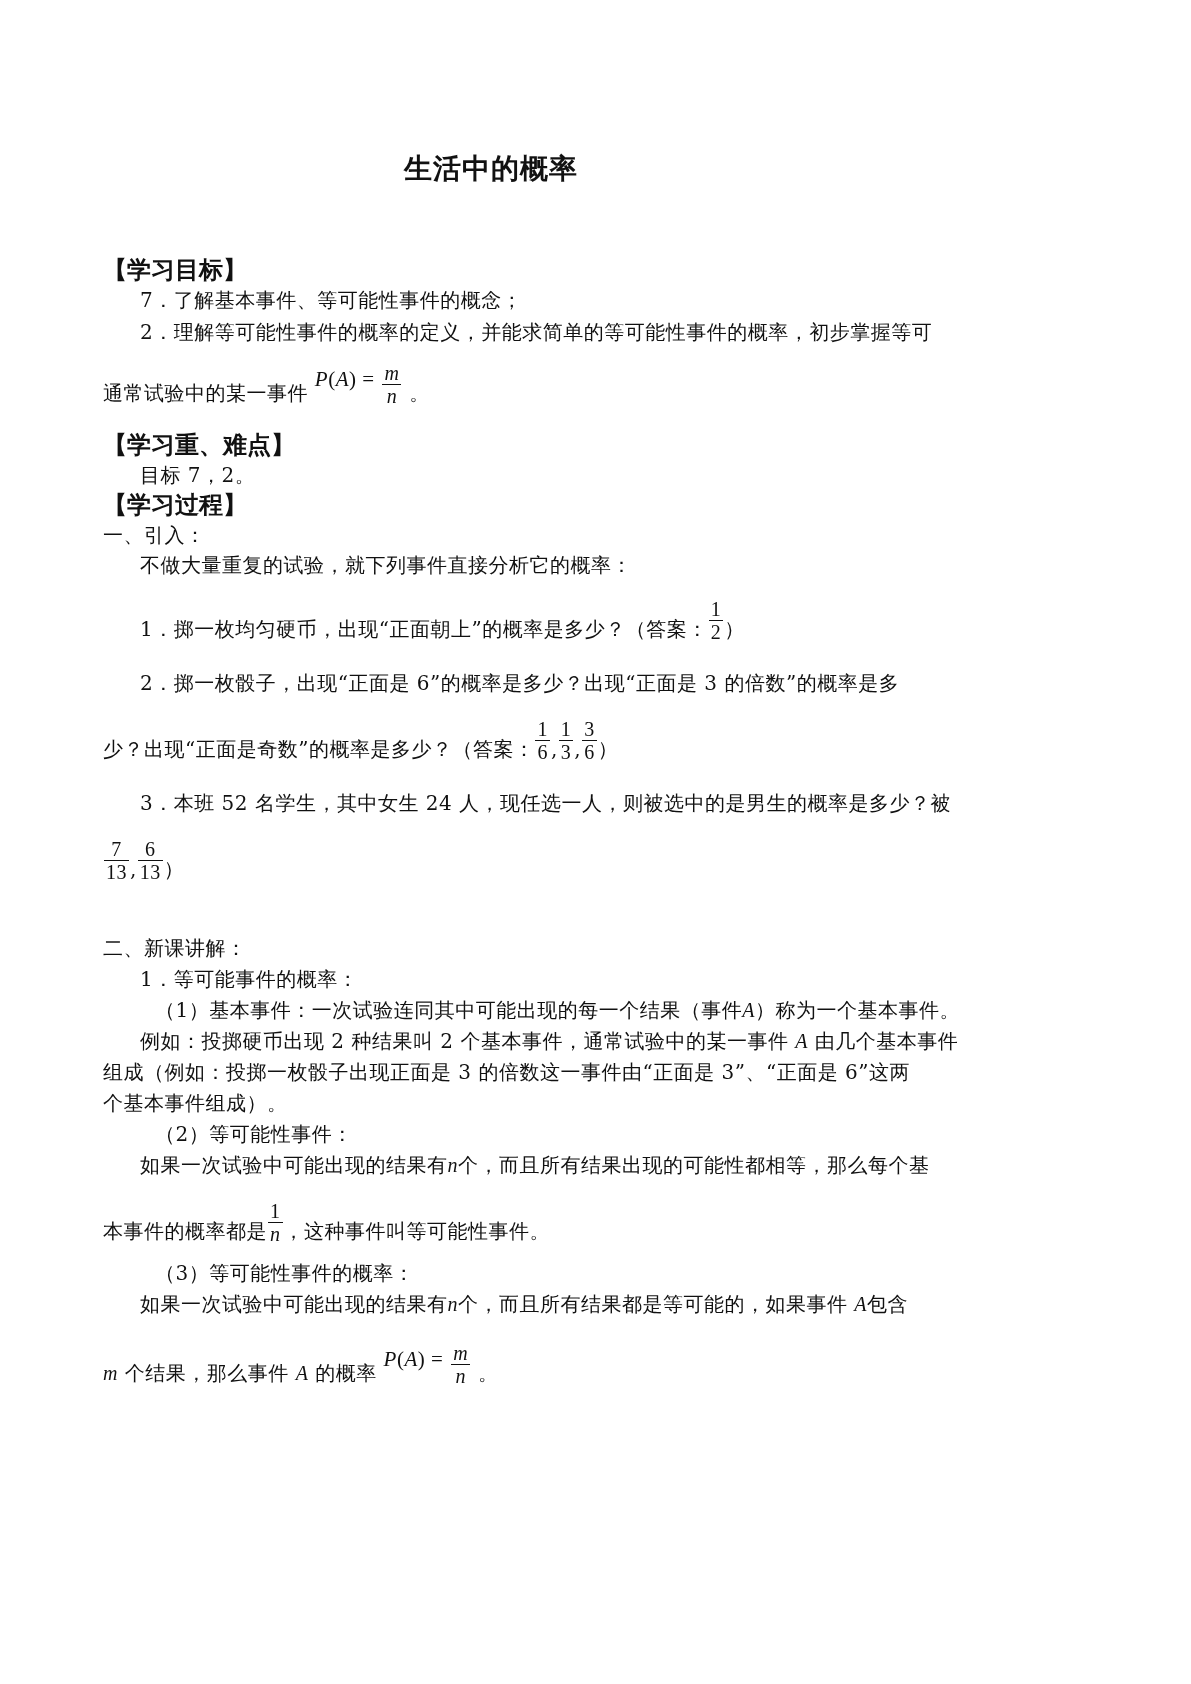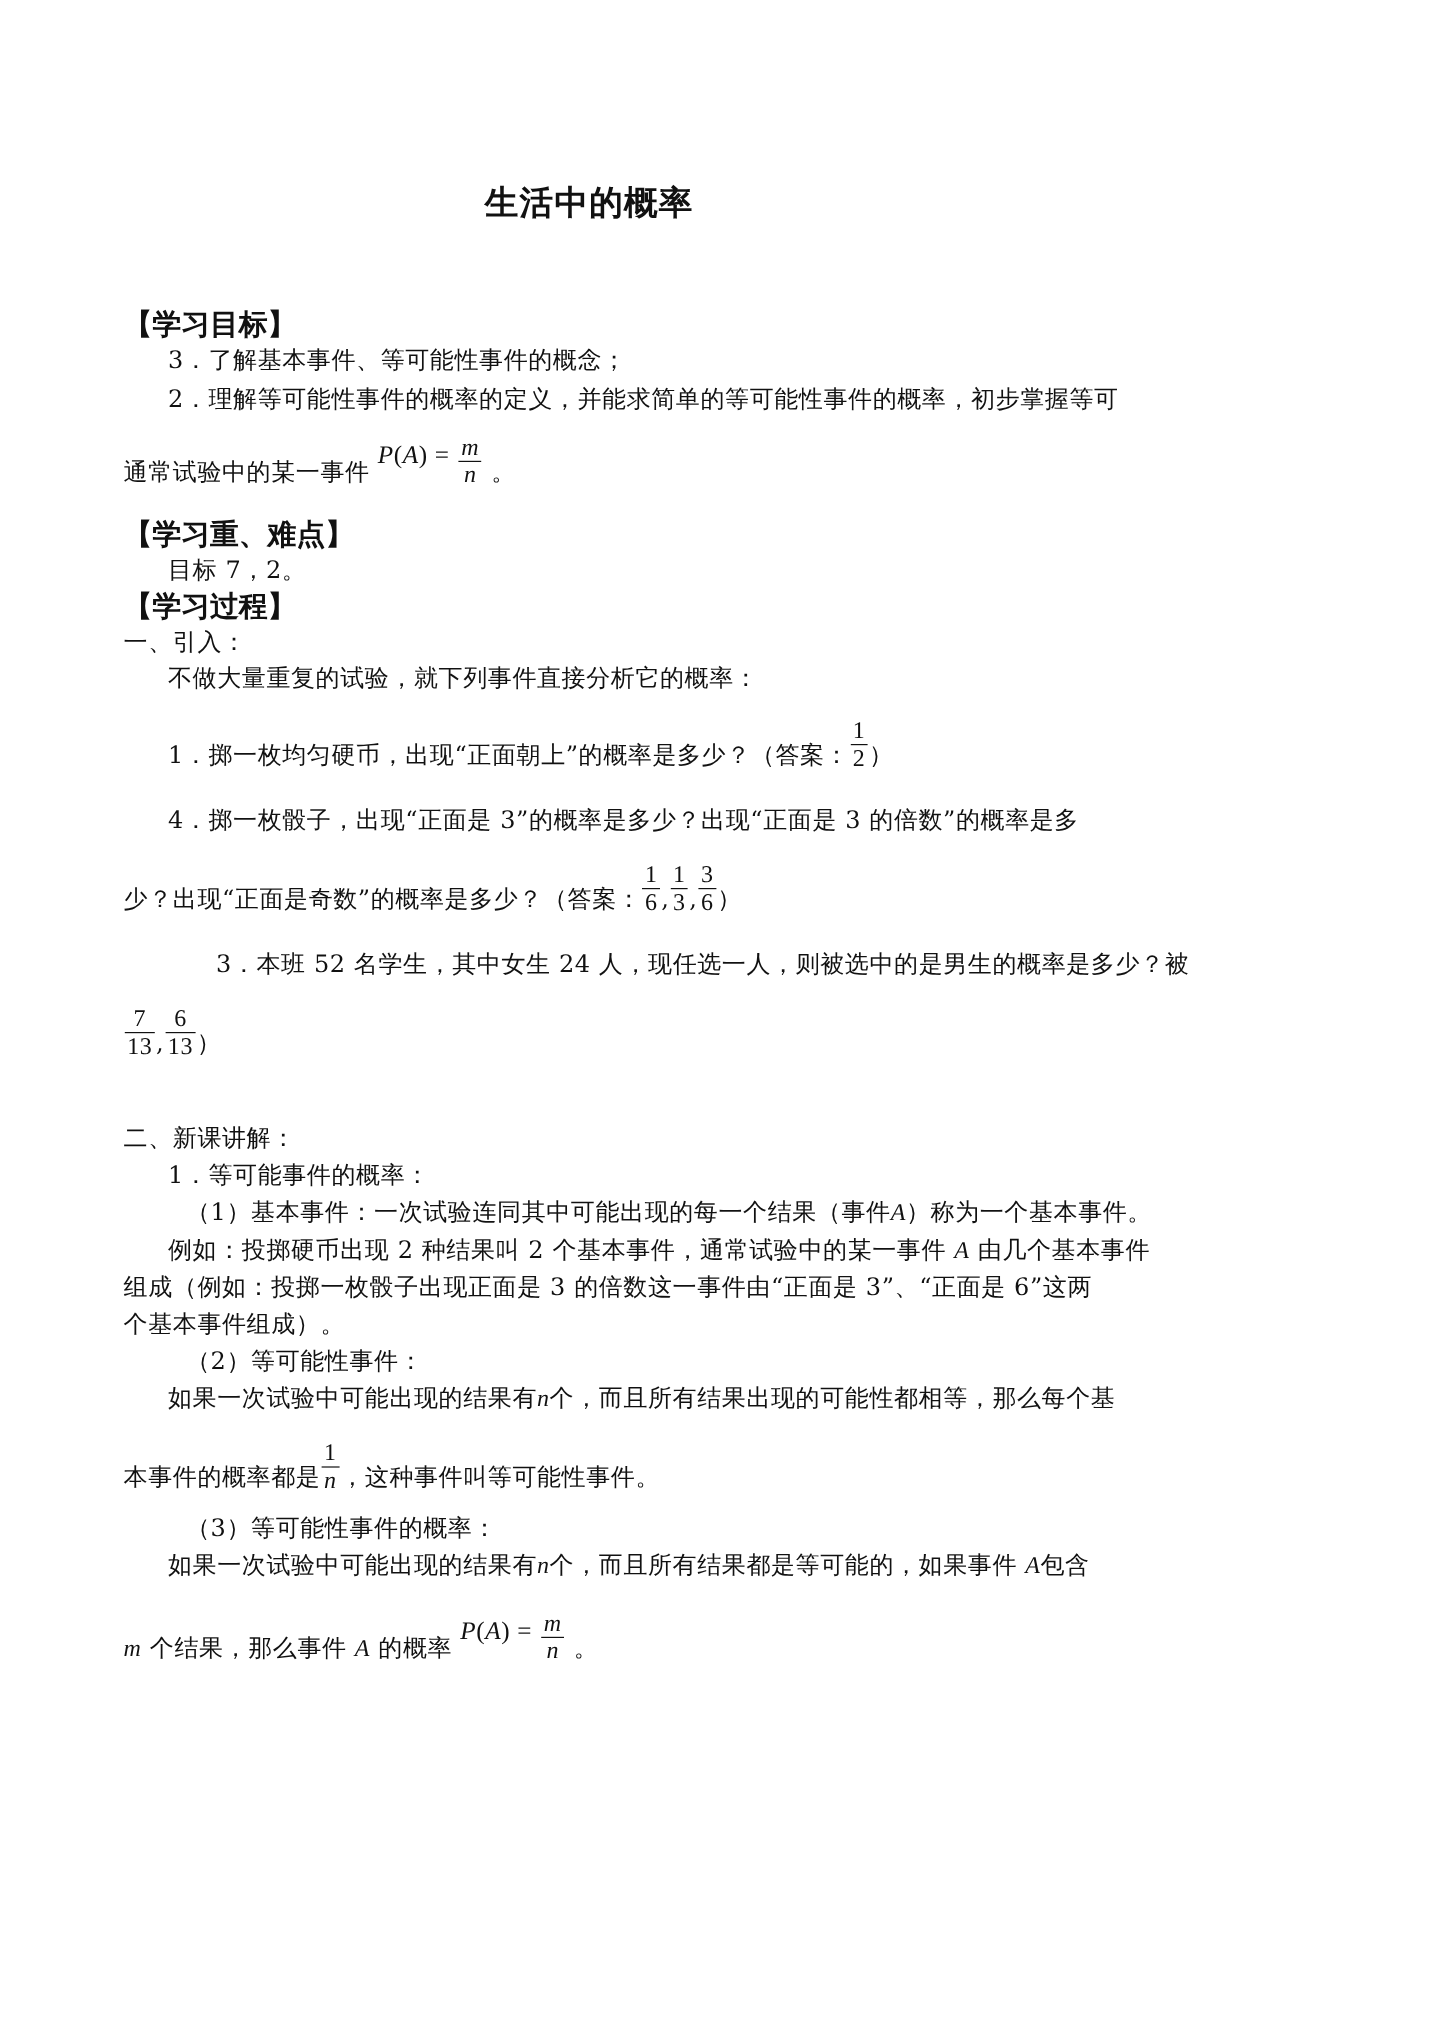--- a/index.html
+++ b/index.html
@@ -60,21 +60,21 @@
     .formula .lhs i { font-style: italic; }
   </style>
 </head>
 <body>
 
 <div>
 
   <div class="title">生活中的概率</div>
 
   <div class="heading" style="top:255px;">【学习目标】</div>
-  <div class="line ind1" style="top:287px;">3．了解基本事件、等可能性事件的概念；</div>
+  <div class="line ind1" style="top:287px;">7．了解基本事件、等可能性事件的概念；</div>
   <div class="line ind1" style="top:319px;">2．理解等可能性事件的概率的定义，并能求简单的等可能性事件的概率，初步掌握等可</div>
   <div class="line" style="top:372px;">
     <span>通常试验中的某一事件</span>
     <span class="formula">
       <span class="lhs"><i>P</i>(<i>A</i>) =</span>
       <span class="frac"><span class="num it">m</span><span class="den it">n</span></span>
     </span>
     <span>。</span>
   </div>
 
@@ -82,26 +82,26 @@
   <div class="line ind1" style="top:462px;">目标 7，2。</div>
 
   <div class="heading" style="top:490px;">【学习过程】</div>
   <div class="line" style="top:522px;">一、引入：</div>
   <div class="line ind1" style="top:552px;">不做大量重复的试验，就下列事件直接分析它的概率：</div>
 
   <div class="line ind1" style="top:608px;">
     <span>1．掷一枚均匀硬币，出现“正面朝上”的概率是多少？（答案：</span><span class="frac"><span class="num">1</span><span class="den">2</span></span><span>）</span>
   </div>
 
-  <div class="line ind1" style="top:670px;">4．掷一枚骰子，出现“正面是 3”的概率是多少？出现“正面是 3 的倍数”的概率是多</div>
+  <div class="line ind1" style="top:670px;">2．掷一枚骰子，出现“正面是 6”的概率是多少？出现“正面是 3 的倍数”的概率是多</div>
   <div class="line" style="top:728px;">
     <span>少？出现“正面是奇数”的概率是多少？（答案：</span><span class="frac"><span class="num">1</span><span class="den">6</span></span>,<span class="frac"><span class="num">1</span><span class="den">3</span></span>,<span class="frac"><span class="num">3</span><span class="den">6</span></span><span>）</span>
   </div>
 
-  <div class="line ind1" style="top:790px;margin-left:40px;">3．本班 52 名学生，其中女生 24 人，现任选一人，则被选中的是男生的概率是多少？被</div>
+  <div class="line ind1" style="top:790px;">3．本班 52 名学生，其中女生 24 人，现任选一人，则被选中的是男生的概率是多少？被</div>
   <div class="line" style="top:848px;">
     <span class="frac"><span class="num">7</span><span class="den">13</span></span>,<span class="frac"><span class="num">6</span><span class="den">13</span></span><span>）</span>
   </div>
 
   <div class="line" style="top:935px;">二、新课讲解：</div>
   <div class="line ind1" style="top:966px;">1．等可能事件的概率：</div>
 
   <div class="line ind2" style="top:997px;">
     <span>（1）基本事件：一次试验连同其中可能出现的每一个结果（事件</span><span class="math">A</span><span>）称为一个基本事件。</span>
   </div>

